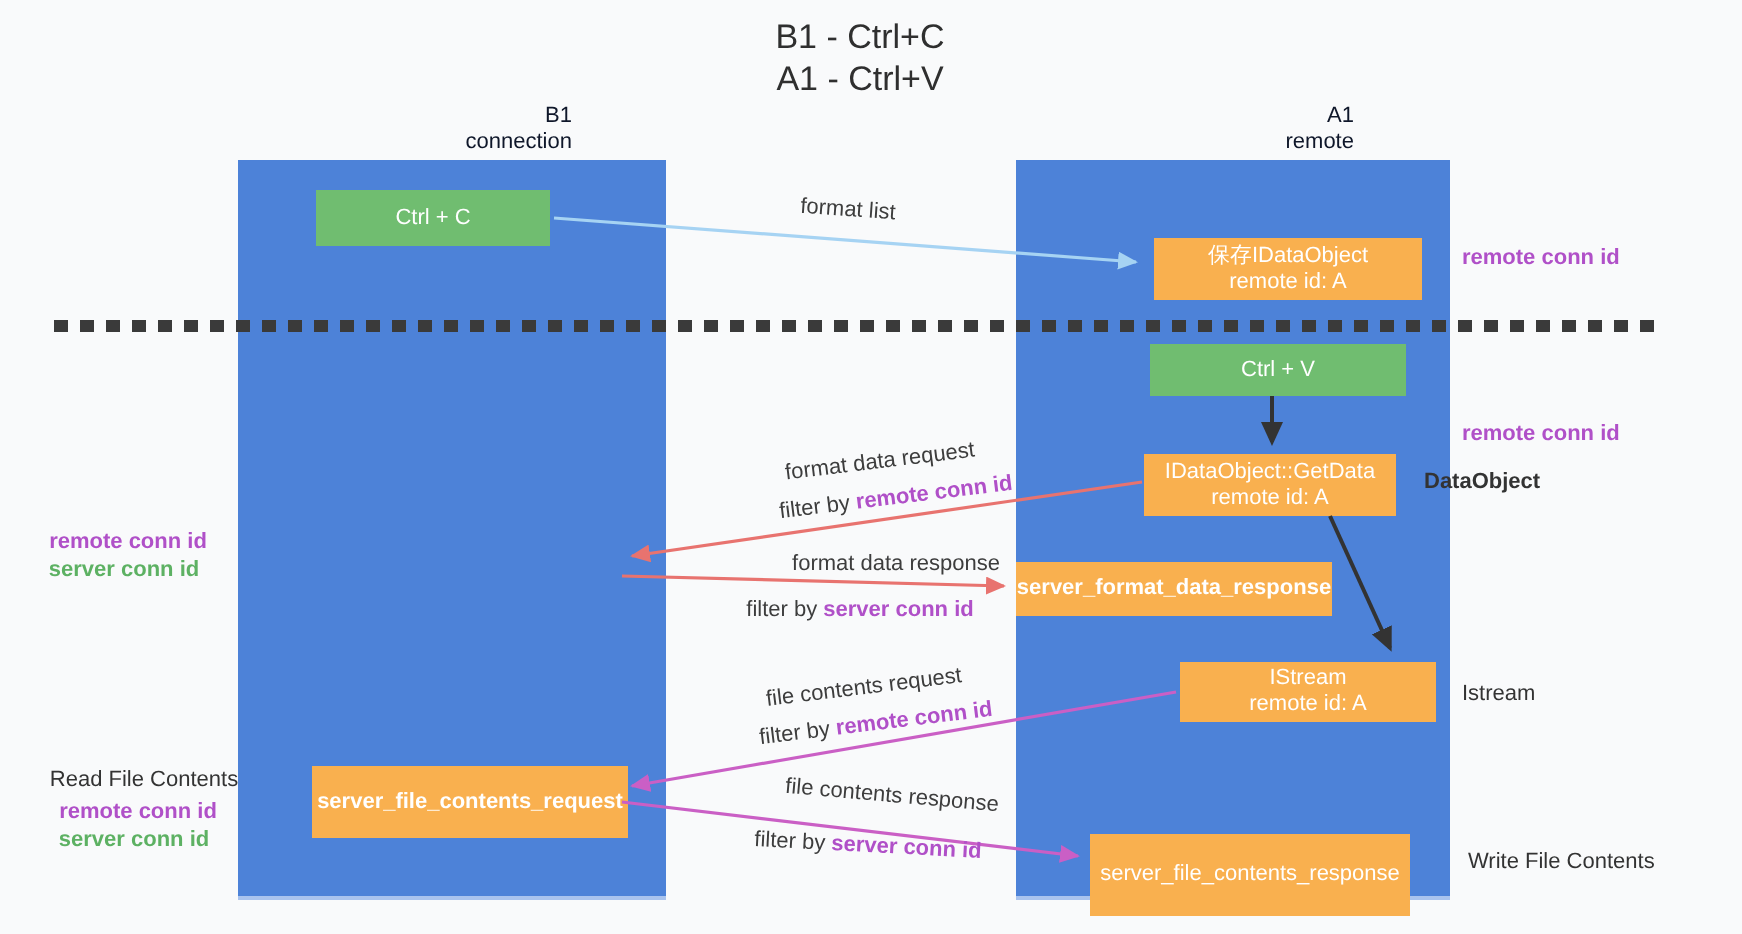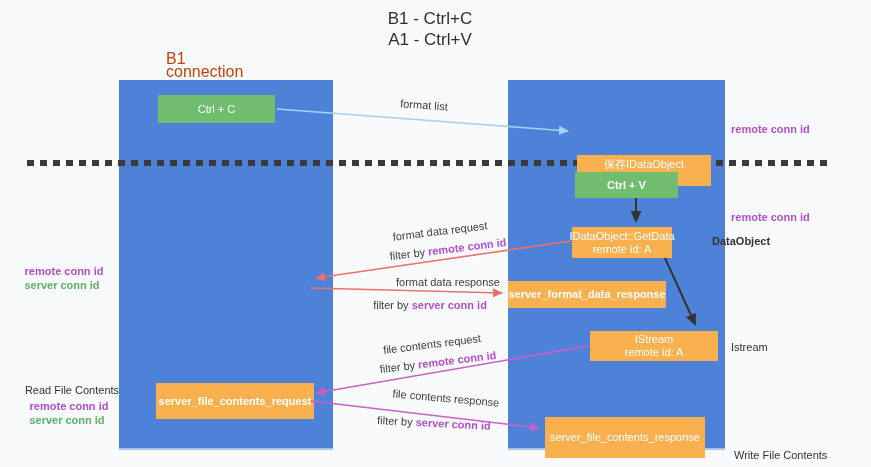--- a/index.html
+++ b/index.html
@@ -4,21 +4,21 @@
 <style>
   html,body{margin:0;padding:0;background:#eee;}
   #canvas{
     position:relative;width:871px;height:467px;margin:0 auto;
     background:#f9fafb;overflow:hidden;
     font-family:"Liberation Sans","DejaVu Sans",sans-serif;
     color:#333;
   }
   .abs{position:absolute;}
   .title{left:280px;top:8px;width:300px;text-align:center;font-size:17px;color:#2f2f2f;line-height:21px;}
-  .colhead{text-align:left;font-size:16px;color:#c2410c;line-height:13px;}
+  .colhead{text-align:right;font-size:11px;color:#0f172a;line-height:13px;}
   .bluecol{background:#4d82d8;border-bottom:2px solid #a9c3ee;}
   .box{display:flex;flex-direction:column;align-items:center;justify-content:center;
        color:#fff;font-size:11px;line-height:13px;text-align:center;z-index:2;}
   .green{background:#70bd70;}
   .orange{background:#f9b04f;}
   .dash{height:6px;background:repeating-linear-gradient(90deg,#3a3a3a 0 7px,transparent 7px 13px);z-index:1;}
   svg.arrows{left:0;top:0;z-index:3;pointer-events:none;}
   .mlabel{font-size:11px;color:#3d3d3d;white-space:nowrap;z-index:4;}
   .center{transform:translate(-50%,-50%);}
   .r-7{transform:translate(-50%,-50%) rotate(-7deg);}
@@ -38,40 +38,44 @@
 
   <div class="abs title">
     <div>B1 - Ctrl+C</div>
     <div>A1 - Ctrl+V</div>
   </div>
 
   <div class="abs colhead" style="left:166px;top:52px;width:120px;">
     <div>B1</div>
     <div>connection</div>
   </div>
+  <div class="abs colhead" style="left:557px;top:52px;width:120px;">
+    <div>A1</div>
+    <div>remote</div>
+  </div>
 
   <div class="abs bluecol" style="left:119px;top:80px;width:214px;height:368px;"></div>
   <div class="abs bluecol" style="left:508px;top:80px;width:217px;height:368px;"></div>
 
   <div class="abs dash" style="left:27px;top:160px;width:806px;"></div>
 
   <div class="abs box green" style="left:158px;top:95px;width:117px;height:28px;">
     <span>Ctrl + C</span>
   </div>
 
-  <div class="abs box orange" style="left:577px;top:119px;width:134px;height:31px;margin-top:36px;">
+  <div class="abs box orange" style="left:577px;top:119px;width:134px;height:31px;">
     <div>保存IDataObject</div>
     <div>remote id: A</div>
   </div>
 
-  <div class="abs box green" style="left:575px;top:172px;width:103px;height:26px;font-weight:bold;">
+  <div class="abs box green" style="left:575px;top:172px;width:128px;height:26px;">
     <span>Ctrl + V</span>
   </div>
 
-  <div class="abs box orange" style="left:572px;top:227px;width:100px;height:31px;">
+  <div class="abs box orange" style="left:572px;top:227px;width:126px;height:31px;">
     <div>IDataObject::GetData</div>
     <div>remote id: A</div>
   </div>
 
 
   <div class="abs box orange" style="left:508px;top:281px;width:158px;height:27px;font-weight:bold;">
     <span>server_format_data_response</span>
   </div>
 
   <div class="abs box orange" style="left:590px;top:331px;width:128px;height:30px;">
@@ -130,21 +134,21 @@
 
   <div class="abs mlabel r5" style="left:446px;top:398px;">file contents response</div>
   <div class="abs mlabel r3" style="left:434px;top:423px;">
     <span class="plain">filter by </span><span class="purple">server conn id</span>
   </div>
 
   <div class="abs ann purple" style="left:731px;top:123px;">remote conn id</div>
   <div class="abs ann purple" style="left:731px;top:211px;">remote conn id</div>
   <div class="abs ann" style="left:712px;top:235px;font-weight:bold;">DataObject</div>
   <div class="abs ann" style="left:731px;top:341px;">Istream</div>
-  <div class="abs ann" style="left:734px;top:425px;margin-top:24px;">Write File Contents</div>
+  <div class="abs ann" style="left:734px;top:425px;">Write File Contents</div>
 
   <div class="abs ann purple ctr" style="left:64px;top:265px;">remote conn id</div>
   <div class="abs ann greentx ctr" style="left:62px;top:279px;">server conn id</div>
   <div class="abs ann ctr" style="left:72px;top:384px;">Read File Contents</div>
   <div class="abs ann purple ctr" style="left:69px;top:400px;">remote conn id</div>
   <div class="abs ann greentx ctr" style="left:67px;top:414px;">server conn id</div>
 
 </div>
 
 </body></html>

